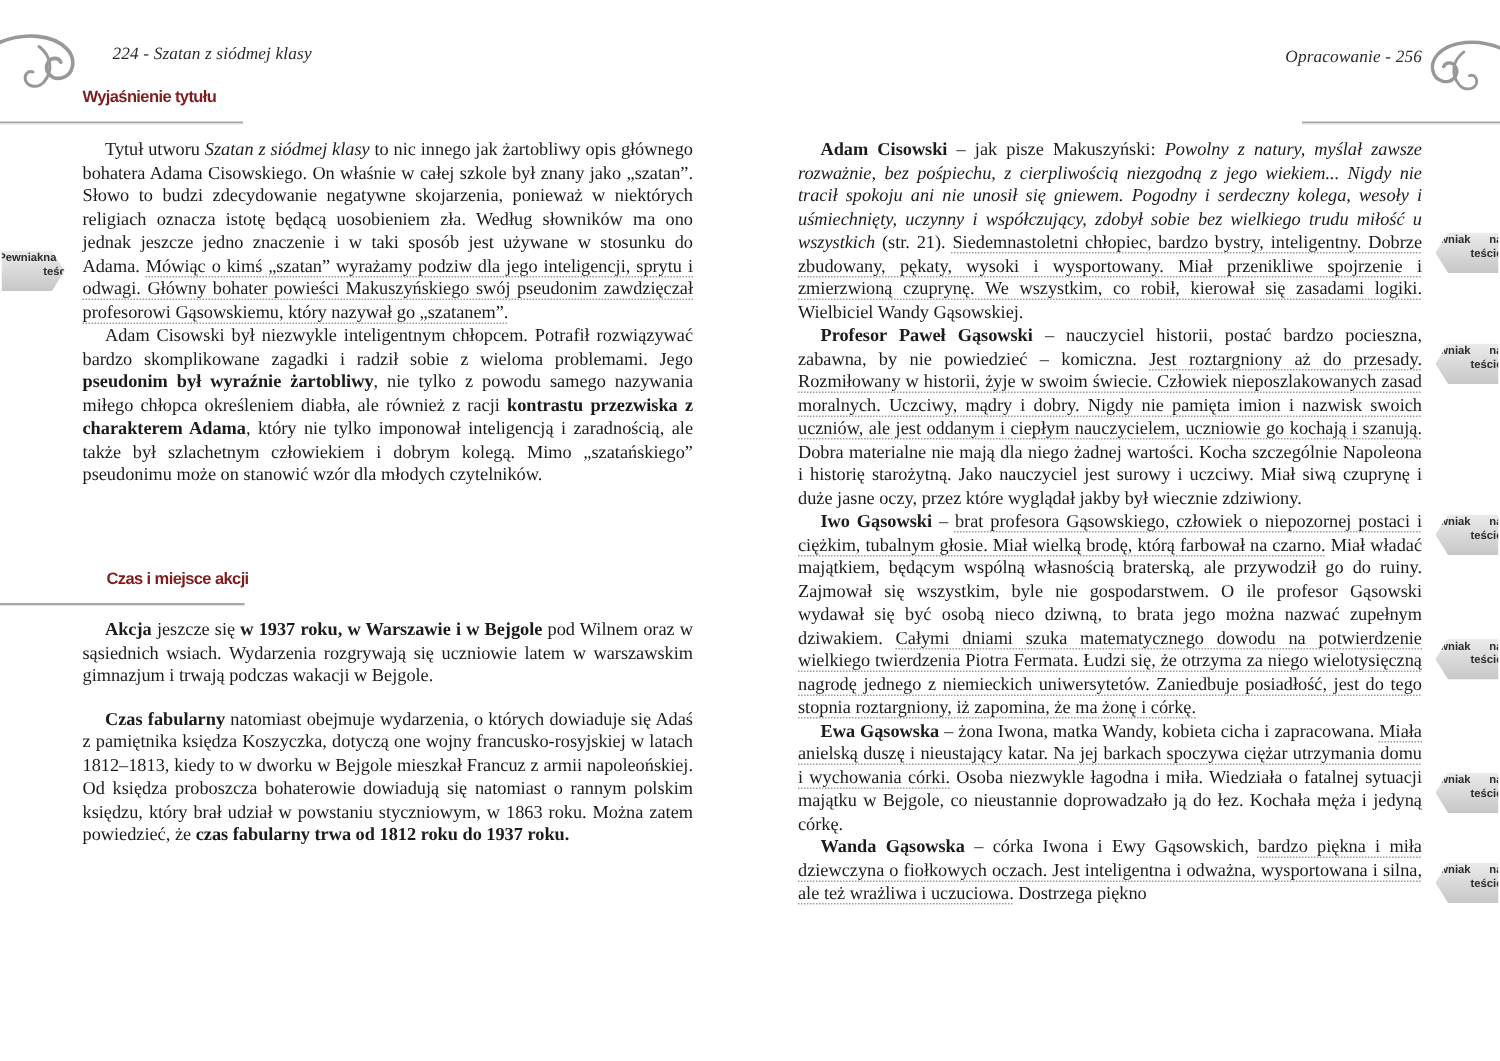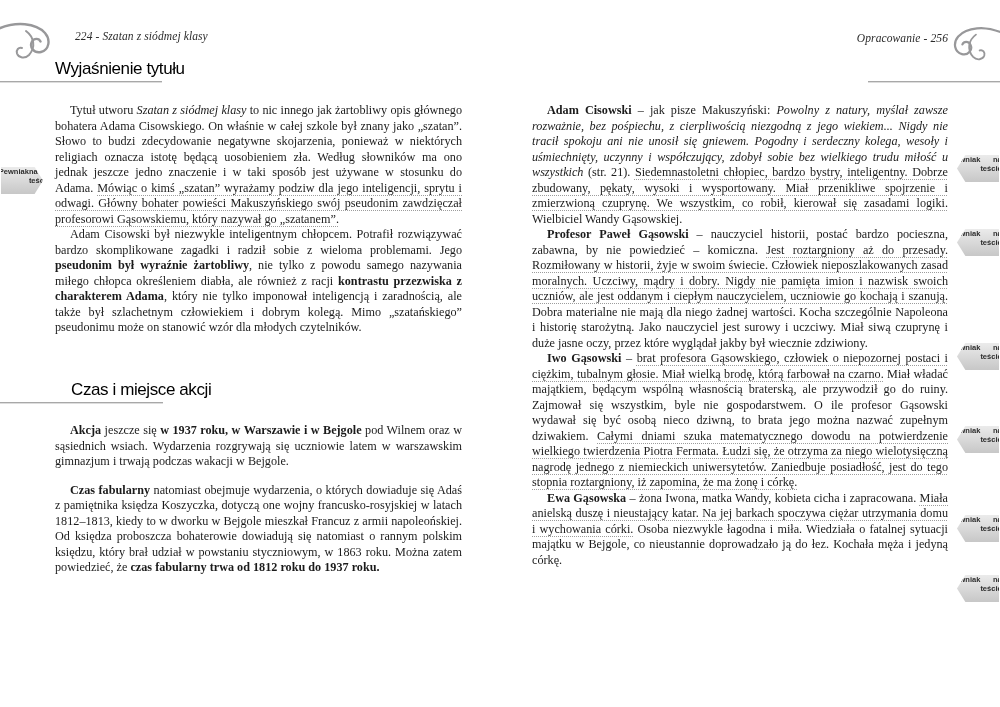--- a/index.html
+++ b/index.html
@@ -13,27 +13,27 @@
   .flourish-right{right:-2px;top:23px;transform:scaleX(-1);}
 
   
   .running-head{position:absolute;font-style:italic;font-size:11.5px;color:#2a2a2a;
                 letter-spacing:.1px;}
   .running-head.left{left:75px;top:30px;}
   .running-head.right{left:760px;top:32px;width:188px;text-align:right;}
 
   
   .sec-heading{position:absolute;font-family:"Liberation Sans",sans-serif;
-               font-size:17px;font-weight:400;color:#000000;letter-spacing:-.4px;}
+               font-size:11px;font-weight:700;color:#7f1d1d;letter-spacing:-.4px;}
   .heading-rule{position:absolute;height:2px;
                 background:linear-gradient(180deg,#a8a8a8 0 50%,#dddddd 50% 100%);}
 
   
   .col{position:absolute;font-size:12.2px;line-height:15.5px;color:#1b1b1b;
-       text-align:justify;margin-top:11px;}
+       text-align:justify;}
   .col p{margin:0;text-indent:15px;}
   .col p.gap{margin-top:13px;}
   .b{font-weight:700;}
   .i{font-style:italic;}
   .u{text-decoration-line:underline;text-decoration-style:dotted;
      text-decoration-color:#9c9c9c;text-decoration-thickness:1px;
      text-underline-offset:2.5px;}
 
   
   .badge{position:absolute;width:42px;height:27px;
@@ -77,20 +77,21 @@
       <p class=""><span class="b">Akcja</span><span> jeszcze się </span><span class="b">w 1937 roku, w Warszawie i w Bejgole</span><span> pod Wilnem oraz w sąsiednich wsiach. Wydarzenia rozgrywają się uczniowie latem w warszawskim gimnazjum i trwają podczas wakacji w Bejgole.</span></p>
       <p class="gap"><span class="b">Czas fabularny</span><span> natomiast obejmuje wydarzenia, o których dowiaduje się Adaś z pamiętnika księdza Koszyczka, dotyczą one wojny francusko-rosyjskiej w latach 1812–1813, kiedy to w dworku w Bejgole mieszkał Francuz z armii napoleońskiej. Od księdza proboszcza bohaterowie dowiadują się natomiast o rannym polskim księdzu, który brał udział w powstaniu styczniowym, w 1863 roku. Można zatem powiedzieć, że </span><span class="b">czas fabularny trwa od 1812 roku do 1937 roku.</span></p>
     </div>
 
   <div class="heading-rule" style="left:868px;top:81px;width:132px"></div>
   <div class="col" style="left:532px;top:92px;width:416px">
       <p class=""><span class="b">Adam Cisowski</span><span> – jak pisze Makuszyński: </span><span class="i">Powolny z natury, myślał zawsze rozważnie, bez pośpiechu, z cierpliwością niezgodną z jego wiekiem... Nigdy nie tracił spokoju ani nie unosił się gniewem. Pogodny i serdeczny kolega, wesoły i uśmiechnięty, uczynny i współczujący, zdobył sobie bez wielkiego trudu miłość u wszystkich</span><span> (str. 21). </span><span class="u">Siedemnastoletni chłopiec, bardzo bystry, inteligentny. Dobrze zbudowany, pękaty, wysoki i wysportowany. Miał przenikliwe spojrzenie i zmierzwioną czuprynę. We wszystkim, co robił, kierował się zasadami logiki.</span><span> Wielbiciel Wandy Gąsowskiej.</span></p>
       <p class=""><span class="b">Profesor Paweł Gąsowski</span><span> – nauczyciel historii, postać bardzo pocieszna, zabawna, by nie powiedzieć – komiczna. </span><span class="u">Jest roztargniony aż do przesady. Rozmiłowany w historii, żyje w swoim świecie. Człowiek nieposzlakowanych zasad moralnych. Uczciwy, mądry i dobry. Nigdy nie pamięta imion i nazwisk swoich uczniów, ale jest oddanym i ciepłym nauczycielem, uczniowie go kochają i szanują.</span><span> Dobra materialne nie mają dla niego żadnej wartości. Kocha szczególnie Napoleona i historię starożytną. Jako nauczyciel jest surowy i uczciwy. Miał siwą czuprynę i duże jasne oczy, przez które wyglądał jakby był wiecznie zdziwiony.</span></p>
       <p class=""><span class="b">Iwo Gąsowski</span><span> – </span><span class="u">brat profesora Gąsowskiego, człowiek o niepozornej postaci i ciężkim, tubalnym głosie. Miał wielką brodę, którą farbował na czarno.</span><span> Miał władać majątkiem, będącym wspólną własnością braterską, ale przywodził go do ruiny. Zajmował się wszystkim, byle nie gospodarstwem. O ile profesor Gąsowski wydawał się być osobą nieco dziwną, to brata jego można nazwać zupełnym dziwakiem. </span><span class="u">Całymi dniami szuka matematycznego dowodu na potwierdzenie wielkiego twierdzenia Piotra Fermata. Łudzi się, że otrzyma za niego wielotysięczną nagrodę jednego z niemieckich uniwersytetów. Zaniedbuje posiadłość, jest do tego stopnia roztargniony, iż zapomina, że ma żonę i córkę.</span></p>
       <p class=""><span class="b">Ewa Gąsowska</span><span> – żona Iwona, matka Wandy, kobieta cicha i zapracowana. </span><span class="u">Miała anielską duszę i nieustający katar. Na jej barkach spoczywa ciężar utrzymania domu i wychowania córki.</span><span> Osoba niezwykle łagodna i miła. Wiedziała o fatalnej sytuacji majątku w Bejgole, co nieustannie doprowadzało ją do łez. Kochała męża i jedyną córkę.</span></p>
+      <p class=""><span class="b">Wanda Gąsowska</span><span> – córka Iwona i Ewy Gąsowskich, </span><span class="u">bardzo piękna i miła dziewczyna o fiołkowych oczach. Jest inteligentna i odważna, wysportowana i silna, ale też wrażliwa i uczuciowa.</span><span> Dostrzega piękno</span></p>
     </div>
 
   <div class="badge badge-left" style="top:167px">
     <span>Pewniak</span>
     <span>na teście</span>
   </div>
   <div class="badge badge-right" style="top:155px">
     <span>Pewniak</span>
     <span>na teście</span>
   </div>

